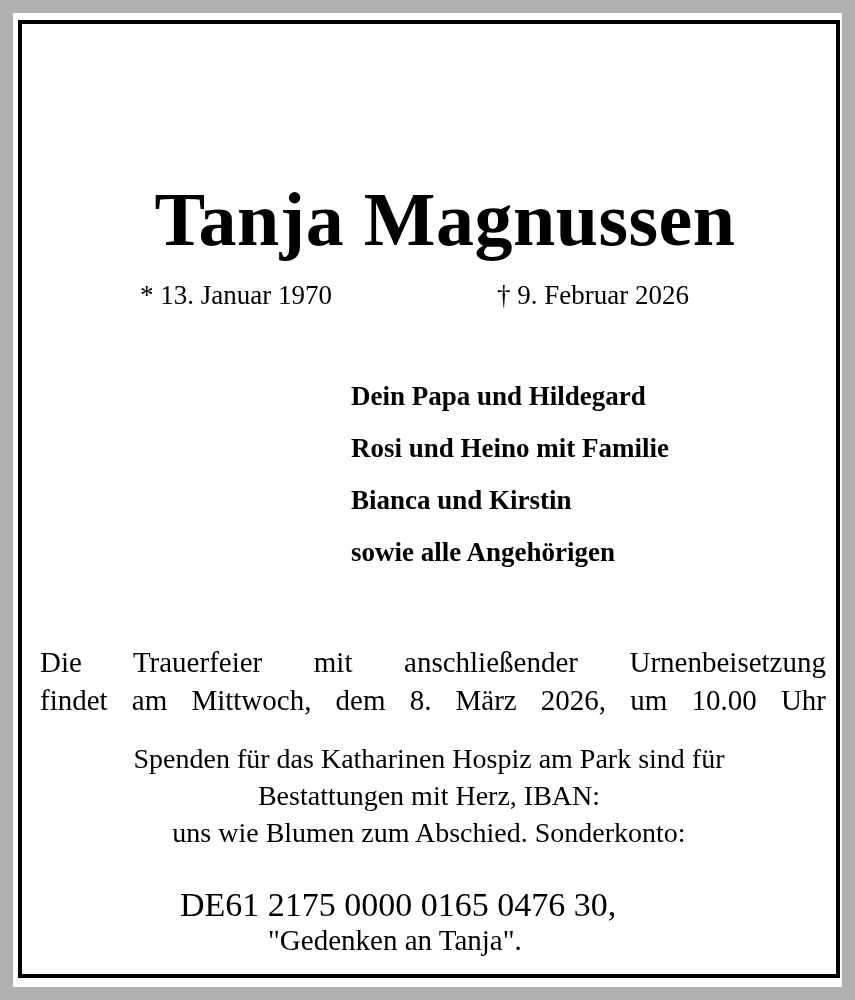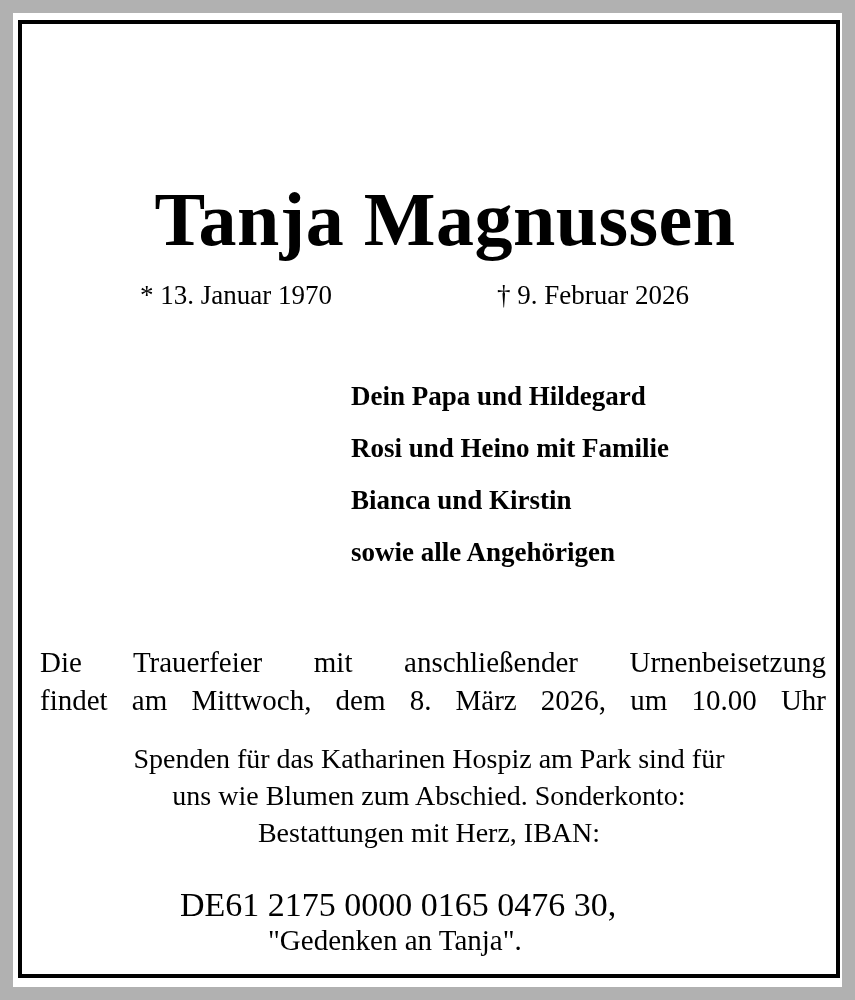--- a/index.html
+++ b/index.html
@@ -51,18 +51,18 @@
     <div class="b">sowie alle Angehörigen</div>
   </div>
 
   <div class="ceremony">
     <div>Die Trauerfeier mit anschließender Urnenbeisetzung</div>
     <div>findet am Mittwoch, dem 8. März 2026, um 10.00 Uhr</div>
   </div>
 
   <div class="donation">
     <div>Spenden für das Katharinen Hospiz am Park sind für</div>
+    <div>Bestattungen mit Herz, IBAN:</div>
     <div>uns wie Blumen zum Abschied. Sonderkonto:</div>
-    <div>Bestattungen mit Herz, IBAN:</div>
   </div>
   <div class="iban">DE61 2175 0000 0165 0476 30,</div>
   <div class="motto">"Gedenken an Tanja".</div>
 </div>
 
 </body></html>

